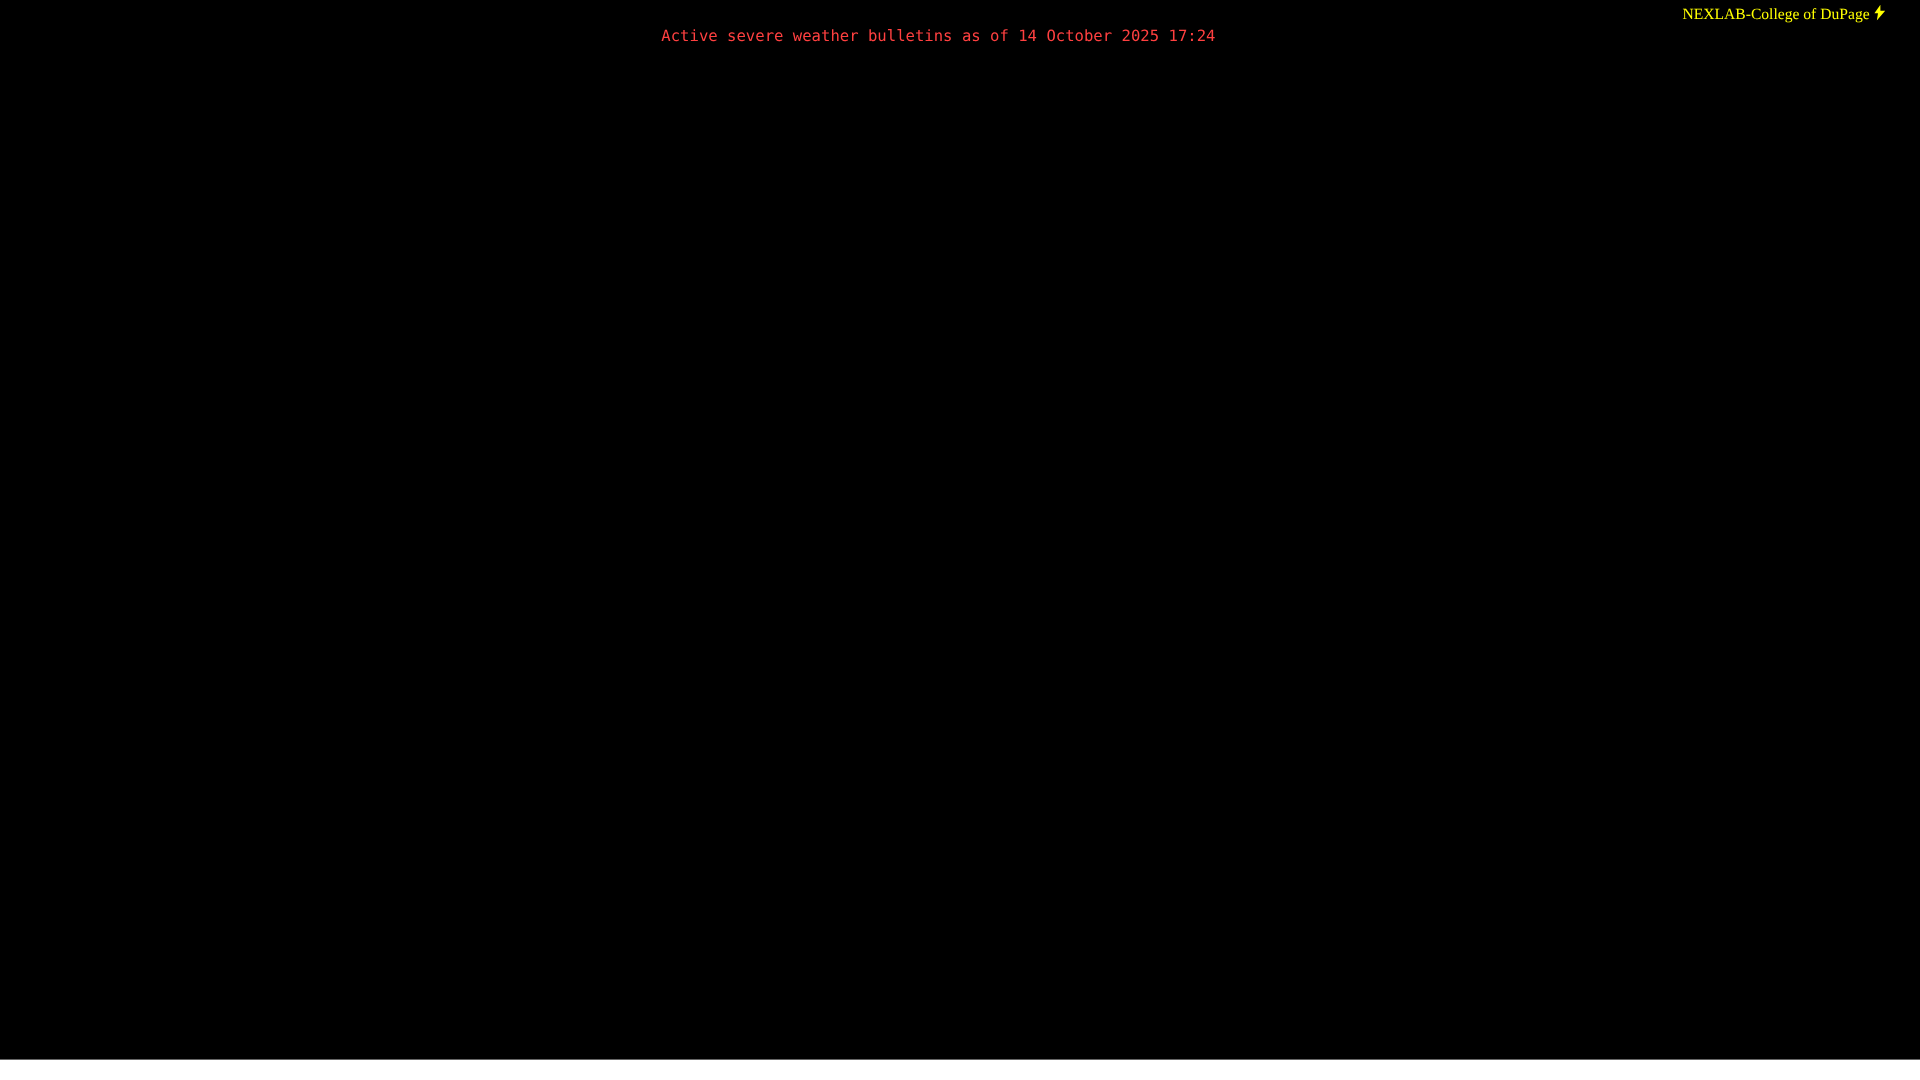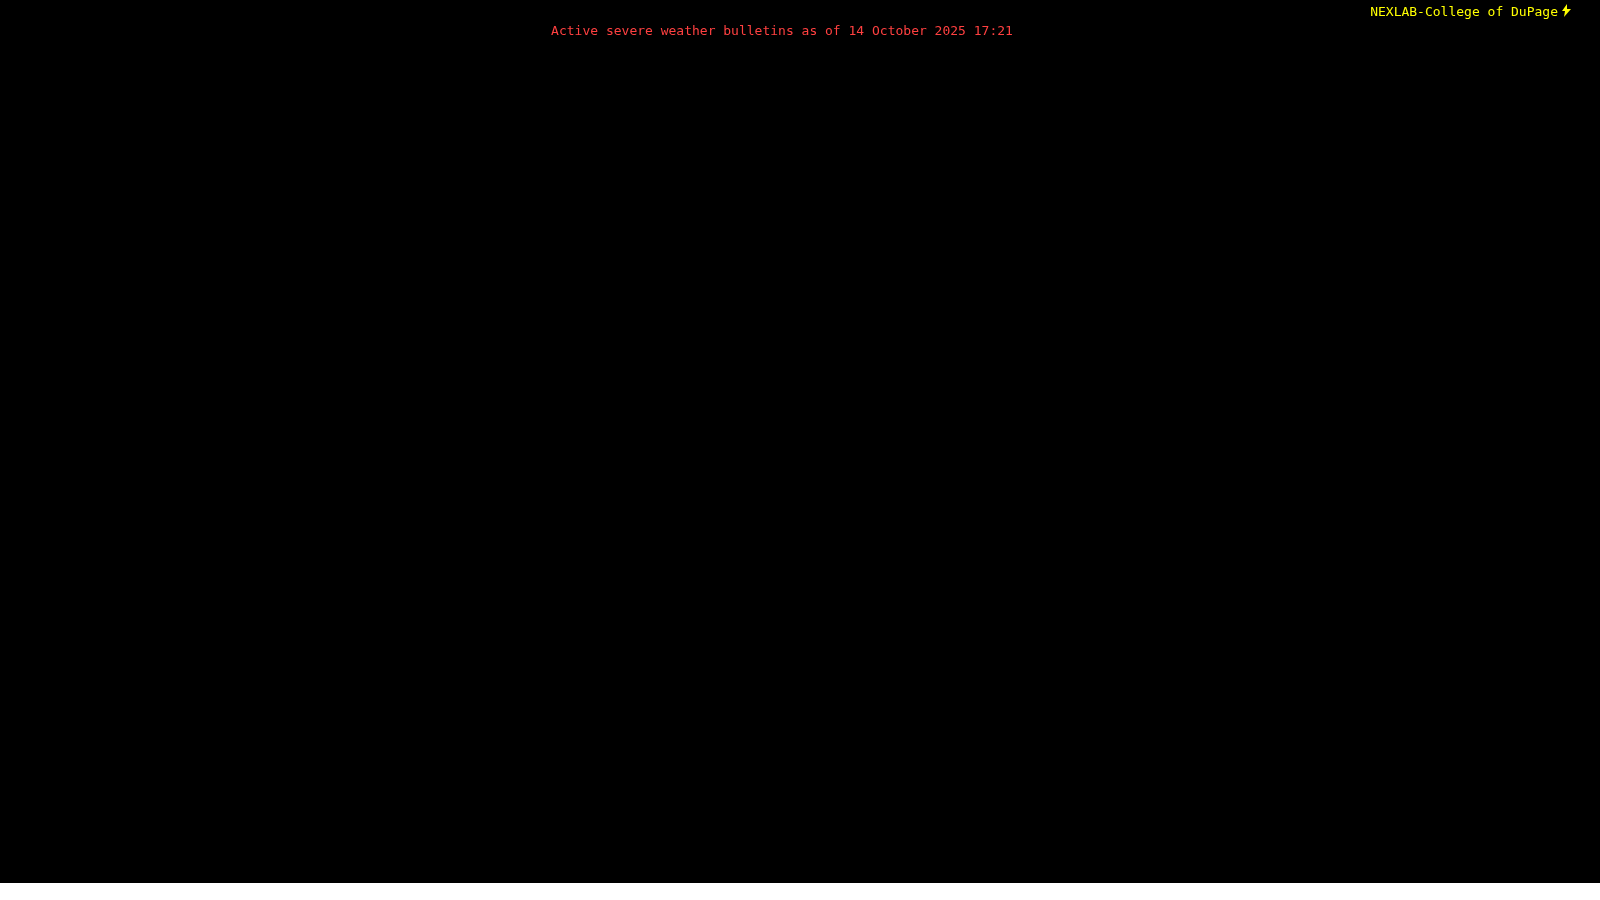--- a/index.html
+++ b/index.html
@@ -25,20 +25,21 @@
   }
   .brand {
     position: absolute;
     top: 4px;
     right: 28px;
     font-size: 13px;
     display: flex;
     align-items: flex-start;
     gap: 3px;
     white-space: nowrap;
+    font-family: Liberation Serif, serif;
   }
   .brand-icon { display: inline-flex; align-items: center; }
   .legend {
     position: absolute;
     left: 0;
     top: 775px;
     width: 700px;
     height: 48px;
   }
   .bottom-bar {
@@ -47,21 +48,21 @@
     right: 0;
     bottom: 0;
     height: 17px;
   }
 </style>
 </head>
 <body>
 
 <div class="map-area" style="background: rgb(0, 0, 0);"></div>
 
-<div class="bulletin-title" style="color: rgb(255, 64, 64);">Active severe weather bulletins as of 14 October 2025 17:21</div>
+<div class="bulletin-title" style="color: rgb(255, 64, 64);">Active severe weather bulletins as of 14 October 2025 17:24</div>
 
 <div class="brand" style="color: rgb(255, 255, 0);">
   <span>NEXLAB-College of DuPage</span>
   <span class="brand-icon">
     <svg width="11" height="13" viewBox="0 0 11 13">
       <path d="M6 0 L1 7 H4 L3 13 L10 5 H6 Z" fill="#ffff00"></path>
     </svg>
   </span>
 </div>
 

